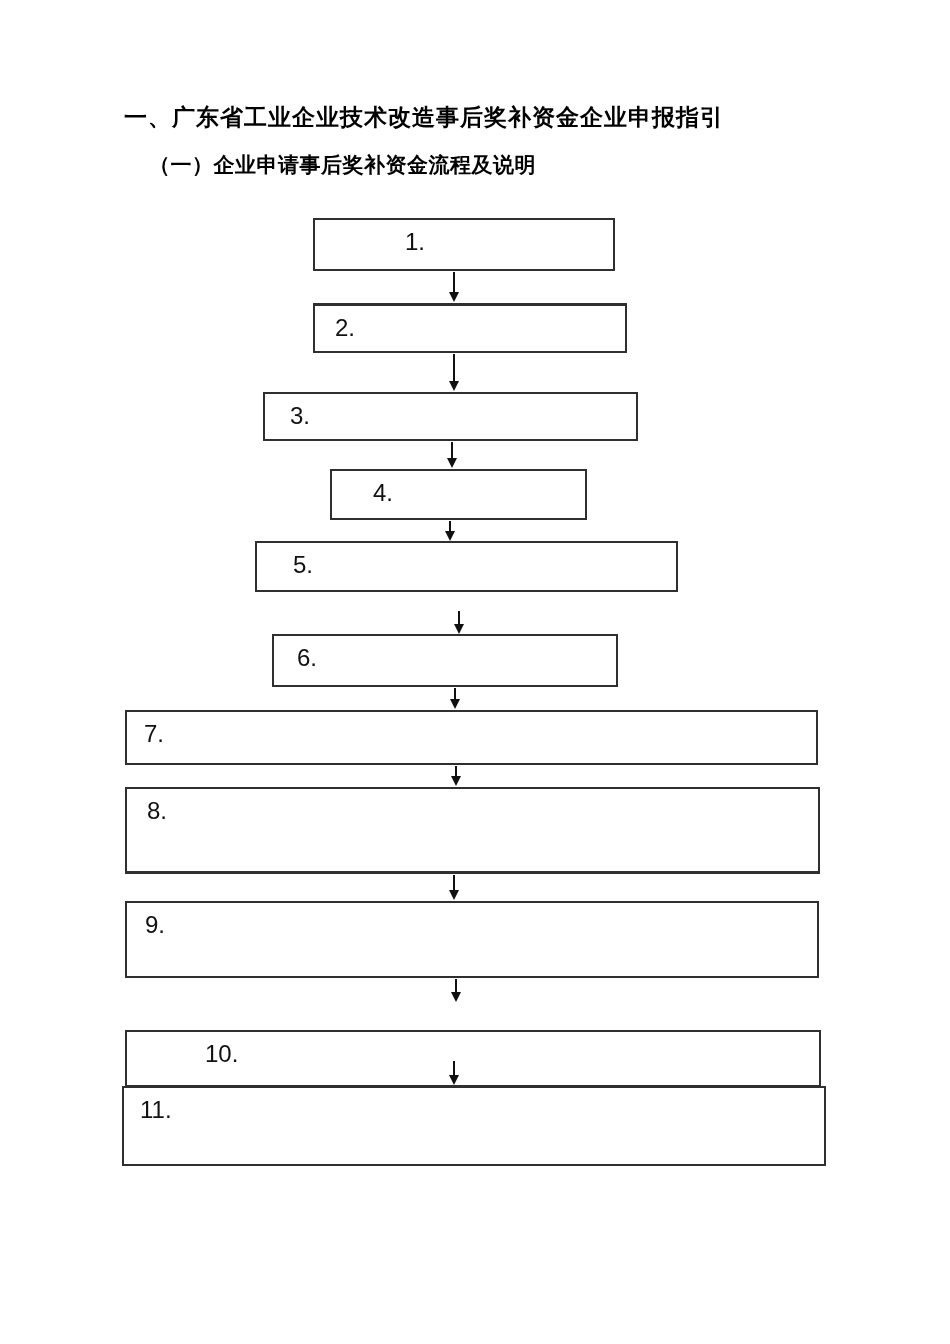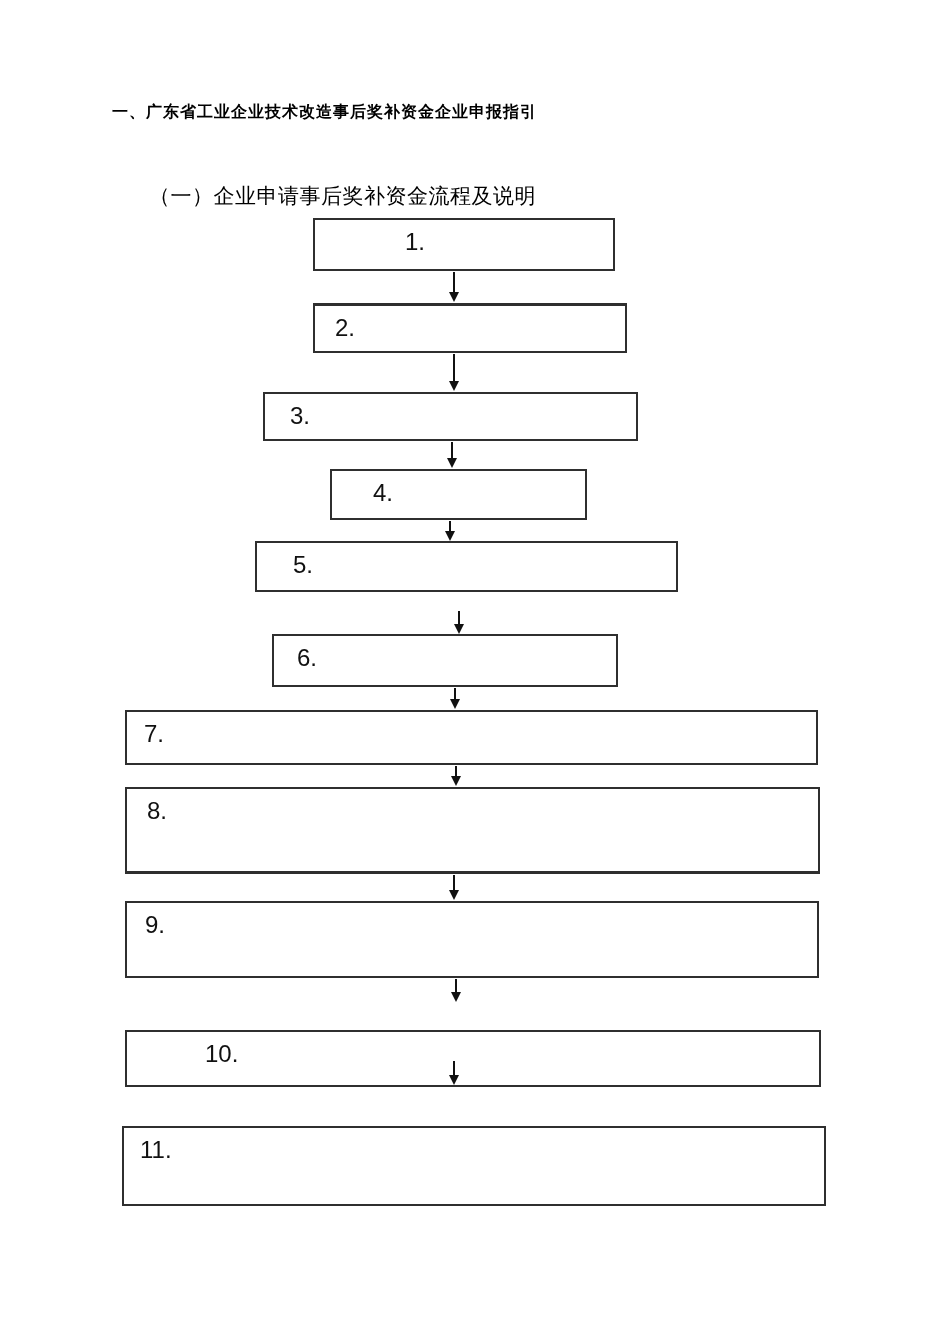--- a/index.html
+++ b/index.html
@@ -7,36 +7,35 @@
     position: relative;
     width: 950px;
     height: 1344px;
     background: #ffffff;
     font-family: "Liberation Sans", sans-serif;
     color: #000000;
     overflow: hidden;
   }
   .doc-title {
     position: absolute;
-    left: 112px;
+    left: 124px;
     top: 102px;
-    font-size: 16px;
+    font-size: 23px;
     font-weight: bold;
     letter-spacing: 1px;
     white-space: nowrap;
   }
   .doc-subtitle {
     position: absolute;
     left: 149px;
     top: 151px;
     font-size: 21px;
-    font-weight: normal;
+    font-weight: bold;
     letter-spacing: 0.5px;
     white-space: nowrap;
-    margin-top: 31px;
   }
   .flow-box {
     position: absolute;
     box-sizing: border-box;
     border: 2px solid #2f2f2f;
     background: #ffffff;
   }
   .flow-box .num {
     display: block;
     font-size: 24px;
@@ -58,21 +57,21 @@
   .b6  { left: 272px; top: 634px;  width: 346px; height: 53px; }
   .b6 .num  { padding-left: 23px; }
   .b7  { left: 125px; top: 710px;  width: 693px; height: 55px; }
   .b7 .num  { padding-left: 17px; }
   .b8  { left: 125px; top: 787px;  width: 695px; height: 87px; border-bottom-width: 3px; }
   .b8 .num  { padding-left: 20px; }
   .b9  { left: 125px; top: 901px;  width: 694px; height: 77px; }
   .b9 .num  { padding-left: 18px; }
   .b10 { left: 125px; top: 1030px; width: 696px; height: 57px; }
   .b10 .num { padding-left: 78px; }
-  .b11 { left: 122px; top: 1086px; width: 704px; height: 80px; margin-top: 40px; }
+  .b11 { left: 122px; top: 1086px; width: 704px; height: 80px; }
   .b11 .num { padding-left: 16px; }
 
   
   .arrow {
     position: absolute;
     width: 14px;
   }
   .arrow::before {
     content: "";
     position: absolute;

